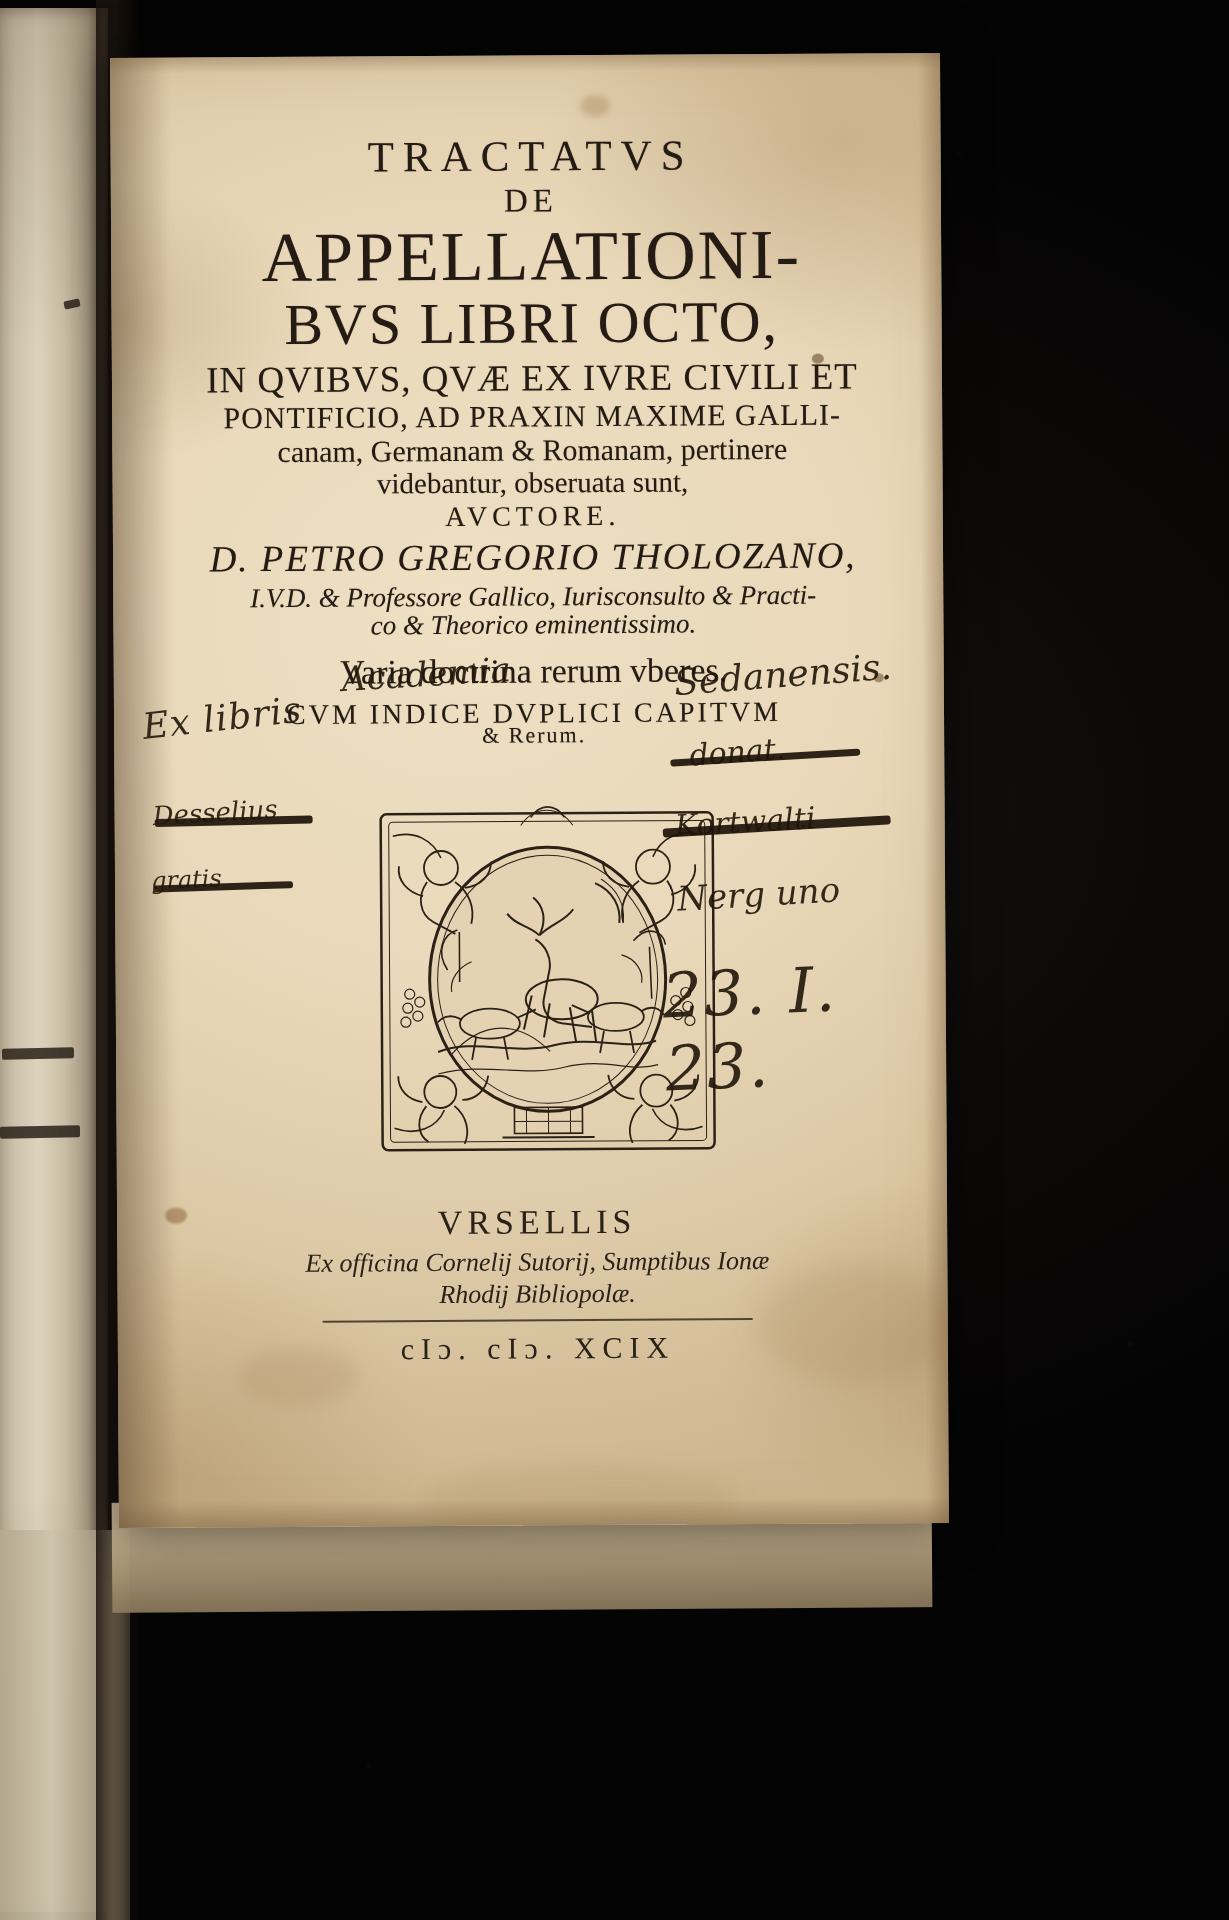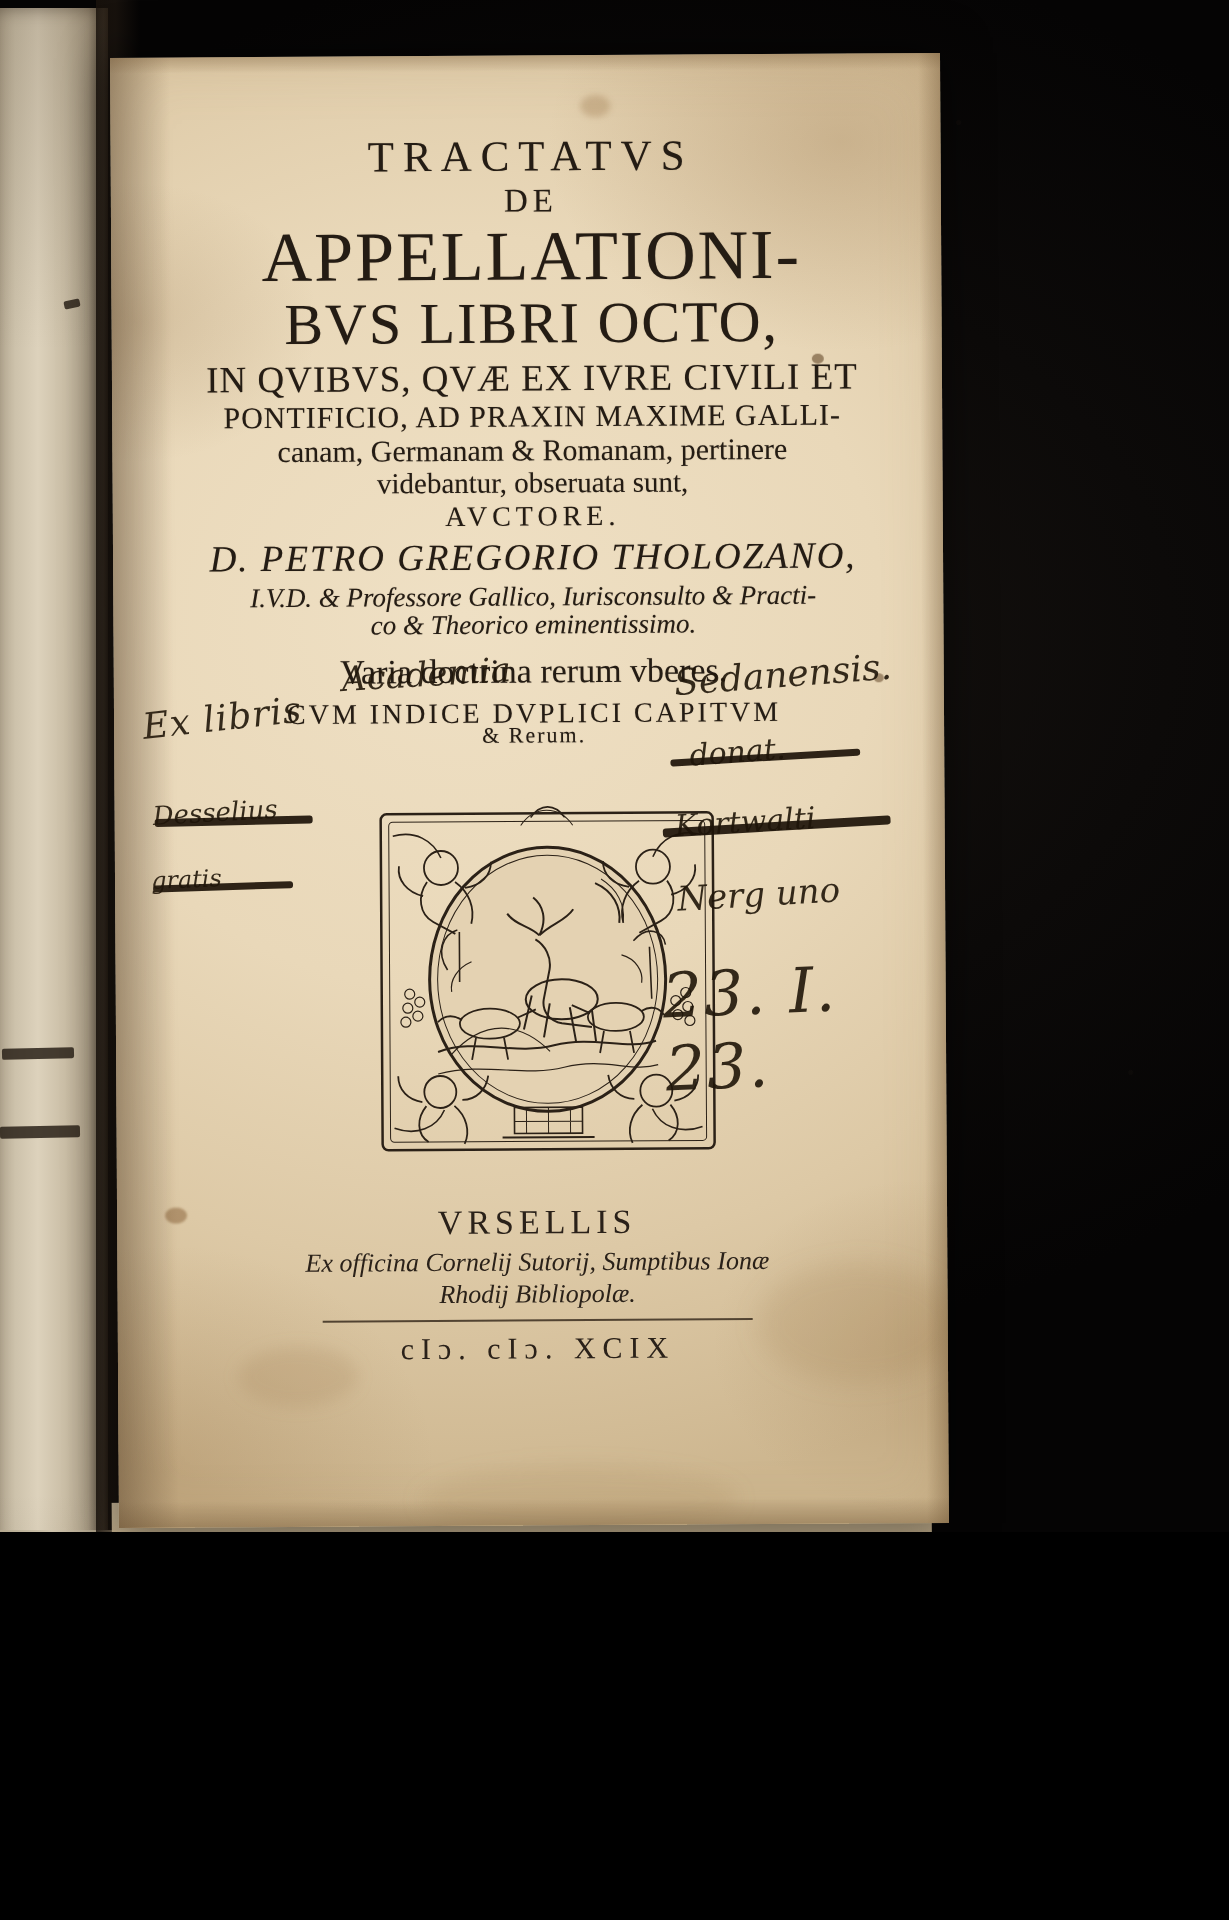--- a/index.html
+++ b/index.html
@@ -11,21 +11,21 @@
     width: 1229px;
     height: 1920px;
     overflow: hidden;
     font-family: "Liberation Serif", serif;
   }
 
   
   #photo {
     position: relative;
     width: 1229px;
-    height: 1532px;
+    height: 1920px;
     background:
       radial-gradient(ellipse 900px 700px at 55% 42%, #171310 0%, #0c0a09 55%, #050404 100%);
     overflow: hidden;
   }
 
   
   .bg-grain {
     position: absolute;
     inset: 0;
     background-image:

